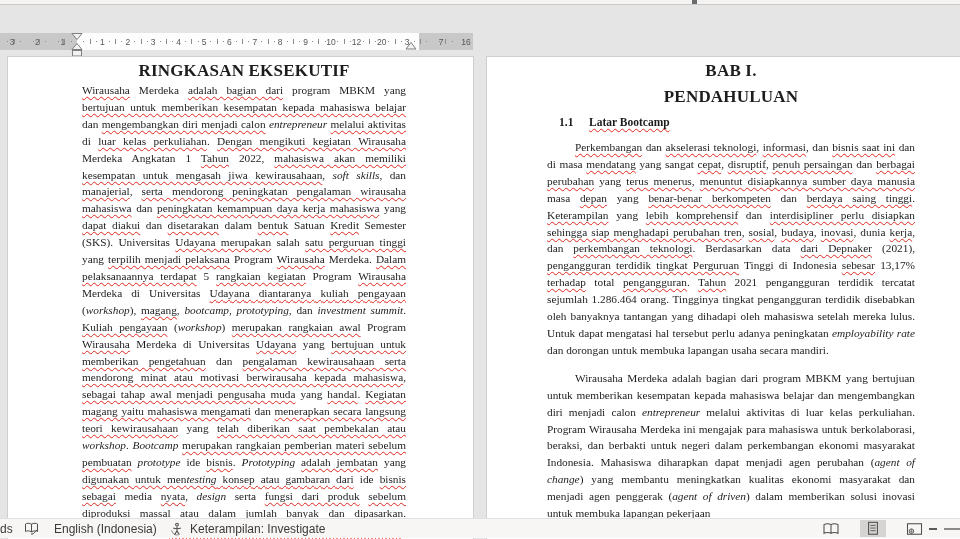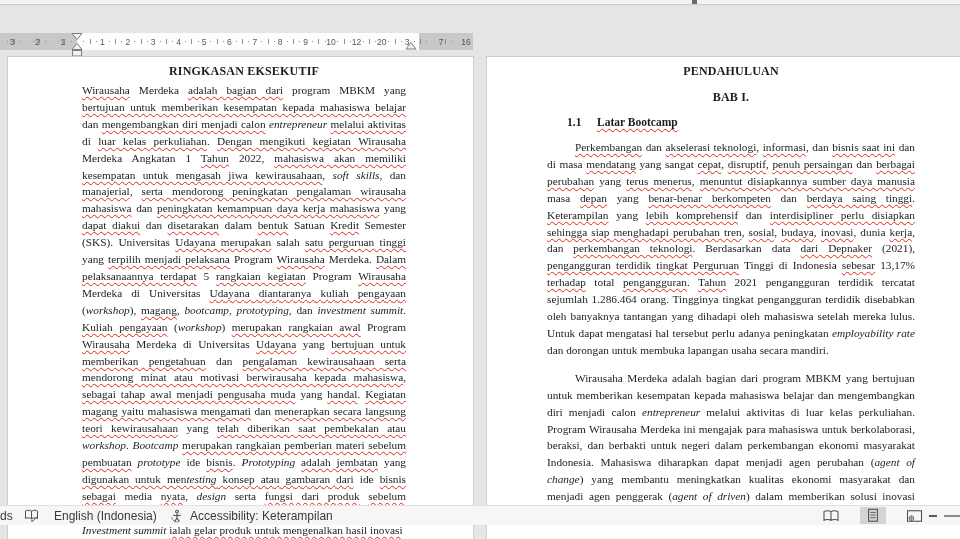--- a/index.html
+++ b/index.html
@@ -23,33 +23,33 @@
   .right-indent-marker{position:absolute;left:405px;top:8px;}
 
   
   .page{position:absolute;background:#ffffff;outline:1px solid #cfcfcf;overflow:hidden;color:#1d1d1d;
         font-family:"Liberation Serif","DejaVu Serif",serif;}
   .page-left{left:8px;top:57px;width:465px;height:482px;padding:0;box-sizing:border-box;}
   .page-left .inner{padding:6px 67px 0 74px;}
   .page-right{left:487px;top:57px;width:478px;height:482px;box-sizing:border-box;}
   .page-right .inner{padding:6px 50px 0 60px;}
 
-  .doc-title{font-size:12px;font-weight:bold;text-align:center;line-height:16px;letter-spacing:.2px;}
+  .doc-title{font-size:17px;font-weight:bold;text-align:center;line-height:16px;letter-spacing:.2px;}
   .doc-title + .doc-title{margin-top:10px;}
-  .section-head{display:flex;margin:9px 0 0 20px;font-size:11.5px;font-weight:bold;line-height:16px;}
+  .section-head{display:flex;margin:9px 0 0 12px;font-size:11.5px;font-weight:bold;line-height:16px;}
   .sec-num{width:30px;flex:0 0 30px;}
   .doc-para{margin:3px 0 0 0;font-size:11.3px;line-height:16.9px;text-align:justify;}
   .doc-para.indented{text-indent:28px;margin-top:9px;}
   .doc-para.second{margin-top:11px;}
   .i{font-style:italic;}
   .m{text-decoration-line:underline;text-decoration-style:wavy;text-decoration-color:#e0261c;
      text-decoration-thickness:1px;text-underline-offset:2.4px;text-decoration-skip-ink:none;}
 
   
-  .statusbar{position:absolute;left:0;top:505px;width:960px;height:19px;background:#f7f6f5;
+  .statusbar{position:absolute;left:0;top:518px;width:960px;height:19px;background:#f7f6f5;
              border-top:1px solid #e2e0de;font-size:12px;color:#3a3a3a;z-index:5;}
   .sb-item{position:absolute;top:0;height:19px;display:flex;align-items:center;white-space:nowrap;}
   .sb-wordcount{left:0;}
   .sb-proofing{left:24px;}
   .sb-language{left:54px;text-align:right;}
   .sb-access-icon{left:170px;}
   .sb-access-label{left:190px;}
   .viewbtn{position:absolute;top:1px;width:26px;height:17px;display:flex;align-items:center;justify-content:center;}
   .viewbtn.active{background:#d6d4d2;}
   .vb-read{left:818px;}
@@ -161,22 +161,22 @@
 
   <div class="page page-left">
     <div class="inner">
       <div class="doc-title">RINGKASAN EKSEKUTIF</div>
       <p class="doc-para"><span class="m">Wirausaha</span><span> Merdeka </span><span class="m">adalah bagian dari</span><span> program MBKM yang </span><span class="m">bertujuan untuk memberikan kesempatan kepada mahasiswa belajar</span><span> dan </span><span class="m">mengembangkan diri menjadi calon</span><span> </span><span class="i">entrepreneur</span><span> </span><span class="m">melalui aktivitas</span><span> di </span><span class="m">luar kelas perkuliahan</span><span>. </span><span class="m">Dengan mengikuti kegiatan Wirausaha</span><span> Merdeka Angkatan 1 </span><span class="m">Tahun</span><span> 2022, </span><span class="m">mahasiswa akan memiliki kesempatan untuk mengasah jiwa kewirausahaan</span><span>, </span><span class="i">soft skills</span><span>, dan </span><span class="m">manajerial</span><span>, </span><span class="m">serta mendorong peningkatan pengalaman wirausaha mahasiswa</span><span> dan </span><span class="m">peningkatan kemampuan daya kerja mahasiswa</span><span> yang </span><span class="m">dapat diakui</span><span> dan </span><span class="m">disetarakan</span><span> dalam </span><span class="m">bentuk</span><span> Satuan </span><span class="m">Kredit</span><span> Semester (SKS). Universitas </span><span class="m">Udayana merupakan</span><span> salah </span><span class="m">satu perguruan tinggi</span><span> yang </span><span class="m">terpilih menjadi pelaksana</span><span> Program </span><span class="m">Wirausaha</span><span> Merdeka. </span><span class="m">Dalam pelaksanaannya terdapat</span><span> 5 </span><span class="m">rangkaian kegiatan</span><span> Program </span><span class="m">Wirausaha</span><span> Merdeka di Universitas </span><span class="m">Udayana diantaranya kuliah pengayaan</span><span> (</span><span class="i">workshop</span><span>), </span><span class="m">magang</span><span>, </span><span class="i">bootcamp</span><span>, </span><span class="i">prototyping</span><span>, dan </span><span class="i">investment summit</span><span>. </span><span class="m">Kuliah pengayaan</span><span> (</span><span class="i">workshop</span><span>) </span><span class="m">merupakan rangkaian awal</span><span> Program </span><span class="m">Wirausaha</span><span> Merdeka di Universitas </span><span class="m">Udayana</span><span> yang </span><span class="m">bertujuan untuk memberikan pengetahuan</span><span> dan </span><span class="m">pengalaman kewirausahaan serta mendorong minat atau motivasi berwirausaha kepada mahasiswa</span><span>, </span><span class="m">sebagai tahap awal menjadi pengusaha muda</span><span> yang </span><span class="m">handal</span><span>. </span><span class="m">Kegiatan magang yaitu mahasiswa mengamati</span><span> dan </span><span class="m">menerapkan secara langsung teori kewirausahaan</span><span> yang </span><span class="m">telah diberikan saat pembekalan atau</span><span> </span><span class="i">workshop</span><span>. </span><span class="i">Bootcamp</span><span> </span><span class="m">merupakan rangkaian pemberian materi sebelum pembuatan</span><span> </span><span class="i">prototype</span><span> ide </span><span class="m">bisnis</span><span>. </span><span class="i">Prototyping</span><span> </span><span class="m">adalah jembatan</span><span> yang </span><span class="m">digunakan untuk men</span><span class="i m">testing</span><span class="m"> konsep atau gambaran dari</span><span> ide </span><span class="m">bisnis sebagai</span><span> media </span><span class="m">nyata</span><span>, </span><span class="i">design</span><span> serta </span><span class="m">fungsi dari produk</span><span> </span><span class="m">sebelum diproduksi massal atau dalam jumlah banyak</span><span> dan </span><span class="m">dipasarkan</span><span>. </span><span class="i">Investment summit</span><span> </span><span class="m">ialah gelar produk untuk mengenalkan hasil inovasi</span></p>
     </div>
   </div>
 
   <div class="page page-right">
     <div class="inner">
+      <div class="doc-title">BAB I.</div>
       <div class="doc-title">PENDAHULUAN</div>
-      <div class="doc-title">BAB I.</div>
       <div class="section-head">
         <span class="sec-num">1.1</span>
         <span class="sec-label m">Latar Bootcamp</span>
       </div>
       <p class="doc-para indented"><span class="m">Perkembangan</span><span> dan </span><span class="m">akselerasi teknologi</span><span>, </span><span class="m">informasi</span><span>, dan </span><span class="m">bisnis saat ini</span><span> dan di masa </span><span class="m">mendatang</span><span> yang sangat </span><span class="m">cepat</span><span>, </span><span class="m">disruptif</span><span>, </span><span class="m">penuh persaingan</span><span> dan </span><span class="m">berbagai perubahan</span><span> yang </span><span class="m">terus menerus</span><span>, </span><span class="m">menuntut disiapkannya sumber daya manusia</span><span> masa </span><span class="m">depan</span><span> yang </span><span class="m">benar-benar berkompeten</span><span> dan </span><span class="m">berdaya saing tinggi</span><span>. </span><span class="m">Keterampilan</span><span> yang </span><span class="m">lebih komprehensif</span><span> dan </span><span class="m">interdisipliner perlu disiapkan sehingga siap menghadapi perubahan tren</span><span>, </span><span class="m">sosial</span><span>, </span><span class="m">budaya</span><span>, </span><span class="m">inovasi</span><span>, dunia </span><span class="m">kerja</span><span>, dan </span><span class="m">perkembangan teknologi</span><span>. Berdasarkan data </span><span class="m">dari Depnaker</span><span> (2021), </span><span class="m">pengangguran terdidik tingkat Perguruan</span><span> Tinggi di Indonesia </span><span class="m">sebesar</span><span> 13,17% </span><span class="m">terhadap</span><span> total </span><span class="m">pengangguran</span><span>. </span><span class="m">Tahun</span><span> 2021 pengangguran terdidik tercatat sejumlah 1.286.464 orang. Tingginya tingkat pengangguran terdidik disebabkan oleh banyaknya tantangan yang dihadapi oleh mahasiswa setelah mereka lulus. Untuk dapat mengatasi hal tersebut perlu adanya peningkatan </span><span class="i">employability rate</span><span> dan dorongan untuk membuka lapangan usaha secara mandiri.</span></p>
       <p class="doc-para indented second"><span>Wirausaha Merdeka adalah bagian dari program MBKM yang bertujuan untuk memberikan kesempatan kepada mahasiswa belajar dan mengembangkan diri menjadi calon </span><span class="i">entrepreneur</span><span> melalui aktivitas di luar kelas perkuliahan. Program Wirausaha Merdeka ini mengajak para mahasiswa untuk berkolaborasi, beraksi, dan berbakti untuk negeri dalam perkembangan ekonomi masyarakat Indonesia. Mahasiswa diharapkan dapat menjadi agen perubahan (</span><span class="i">agent of change</span><span>) yang membantu meningkatkan kualitas ekonomi masyarakat dan menjadi agen penggerak (</span><span class="i">agent of driven</span><span>) dalam memberikan solusi inovasi untuk membuka lapangan pekerjaan</span></p>
     </div>
   </div>
 
   <div class="statusbar">
@@ -189,21 +189,21 @@
       </svg>
     </span>
     <span class="sb-item sb-language">English (Indonesia)</span>
     <span class="sb-item sb-access-icon sb-icon">
       <svg width="14" height="14" viewBox="0 0 14 14" fill="none" stroke="#4f4f4f" stroke-width="1.1">
         <circle cx="7" cy="2.6" r="1.4"></circle>
         <path d="M7 4.6 V9 M3.2 6 C5 6.9 9 6.9 10.8 6 M7 9 L4.6 12.6 M7 9 L9.4 12.6"></path>
         <path d="M1.6 8.2 A5.6 5.6 0 0 0 8.4 12.9" stroke-width="0.8" opacity="0.8"></path>
       </svg>
     </span>
-    <span class="sb-item sb-access-label">Accessibility: Keterampilan</span>
+    <span class="sb-item sb-access-label">Keterampilan: Investigate</span>
 
     <span class="viewbtn vb-read">
       <svg width="18" height="14" viewBox="0 0 20 16" fill="none" stroke="#4f4f4f" stroke-width="1.2">
         <path d="M10 3 C8 1.8 4 1.8 2 3 V13 C4 11.8 8 11.8 10 13 C12 11.8 16 11.8 18 13 V3 C16 1.8 12 1.8 10 3 Z M10 3 V13"></path>
       </svg>
     </span>
     <span class="viewbtn vb-print active">
       <svg width="16" height="15" viewBox="0 0 18 17" fill="none" stroke="#4f4f4f" stroke-width="1.2">
         <rect x="4" y="1.5" width="10" height="13.5"></rect>
         <path d="M6 5 H12 M6 8 H12 M6 11 H12" stroke-width="1"></path>

